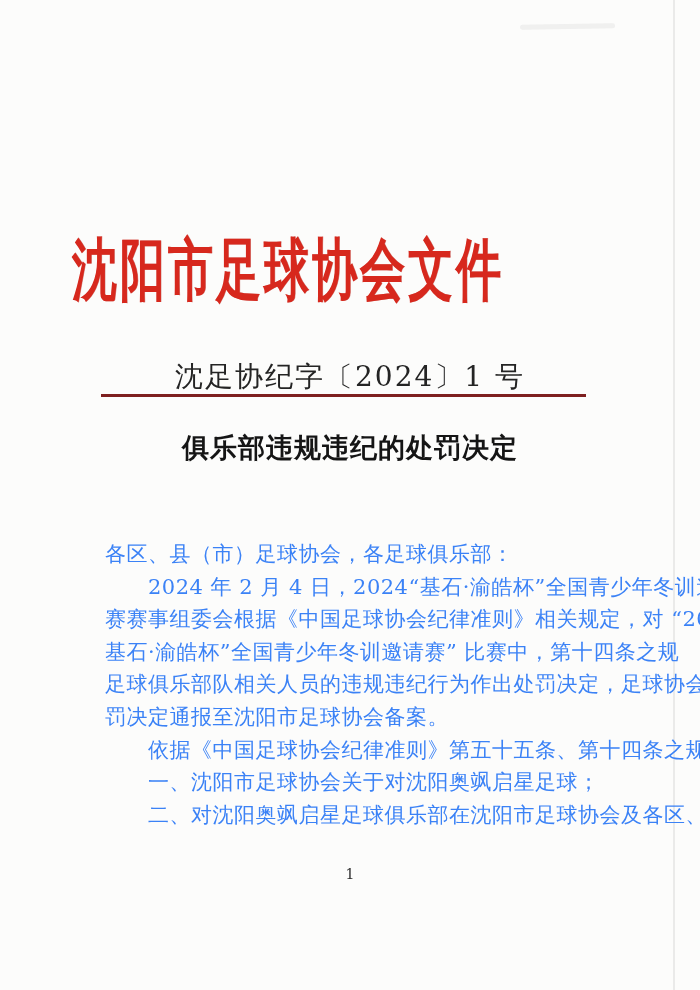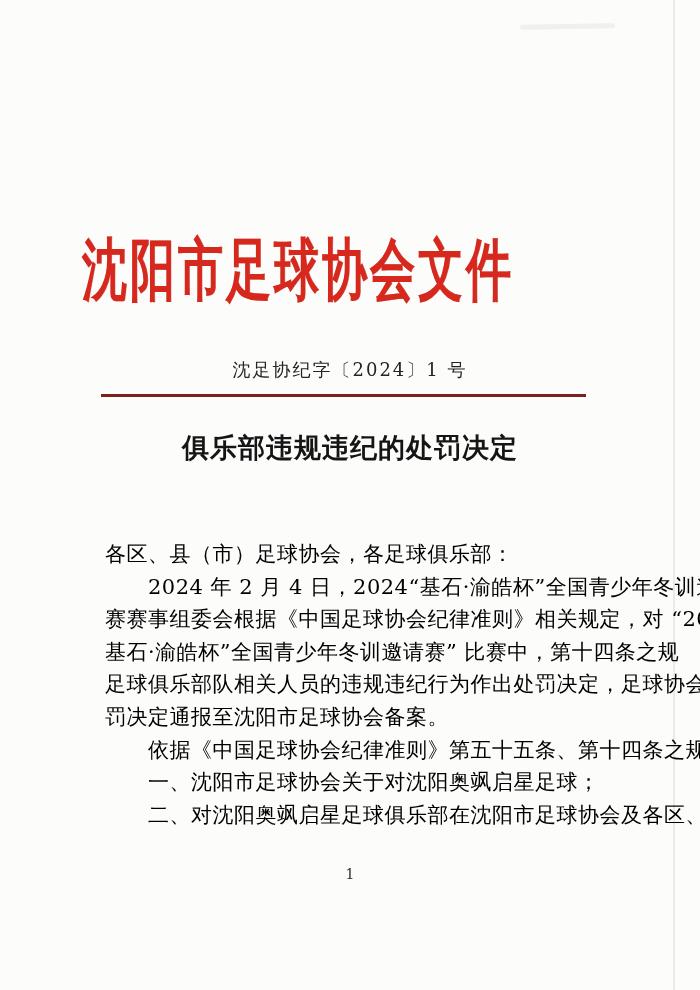--- a/index.html
+++ b/index.html
@@ -33,21 +33,21 @@
     height: 5px;
     background: rgba(205,205,205,0.25);
     border-radius: 3px;
     transform: rotate(-1deg);
   }
 
   
   .org-title-wrap {
     position: absolute;
     top: 231px;
-    left: 12px;
+    left: 2px;
     width: 572px;
     height: 78px;
     display: flex;
     align-items: center;
     justify-content: center;
     font-family: Liberation Serif, serif;
   }
   .org-title {
     font-size: 45px;
     font-weight: bold;
@@ -57,21 +57,21 @@
     text-shadow: 0.5px 0.5px 0.5px rgba(160,20,10,0.45);
   }
 
   
   .doc-number {
     position: absolute;
     top: 358px;
     left: 0;
     width: 700px;
     text-align: center;
-    font-size: 18px;
+    font-size: 28px;
     letter-spacing: 2px;
     color: #242424;
   }
 
   
   .red-rule {
     position: absolute;
     top: 394px;
     left: 101px;
     width: 485px;
@@ -94,21 +94,21 @@
 
   
   .body-text {
     position: absolute;
     top: 538px;
     left: 105px;
     width: 492px;
     font-size: 21px;
     line-height: 32.6px;
     letter-spacing: 0.5px;
-    color: #000000;
+    color: #3b82f6;
   }
   .body-line {
     white-space: nowrap;
     height: 32.6px;
   }
   .body-line.indent {
     padding-left: 43px;
   }
 
   

